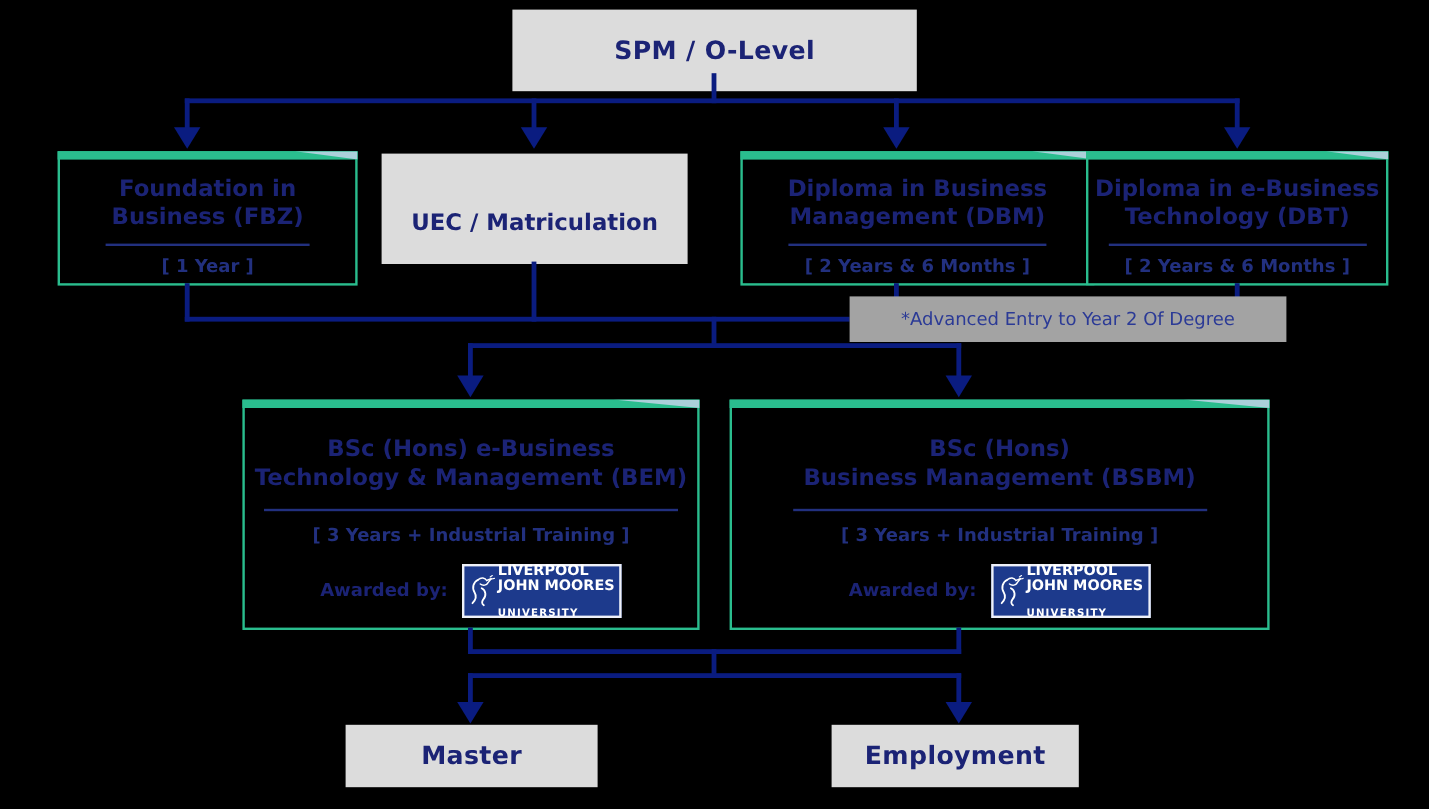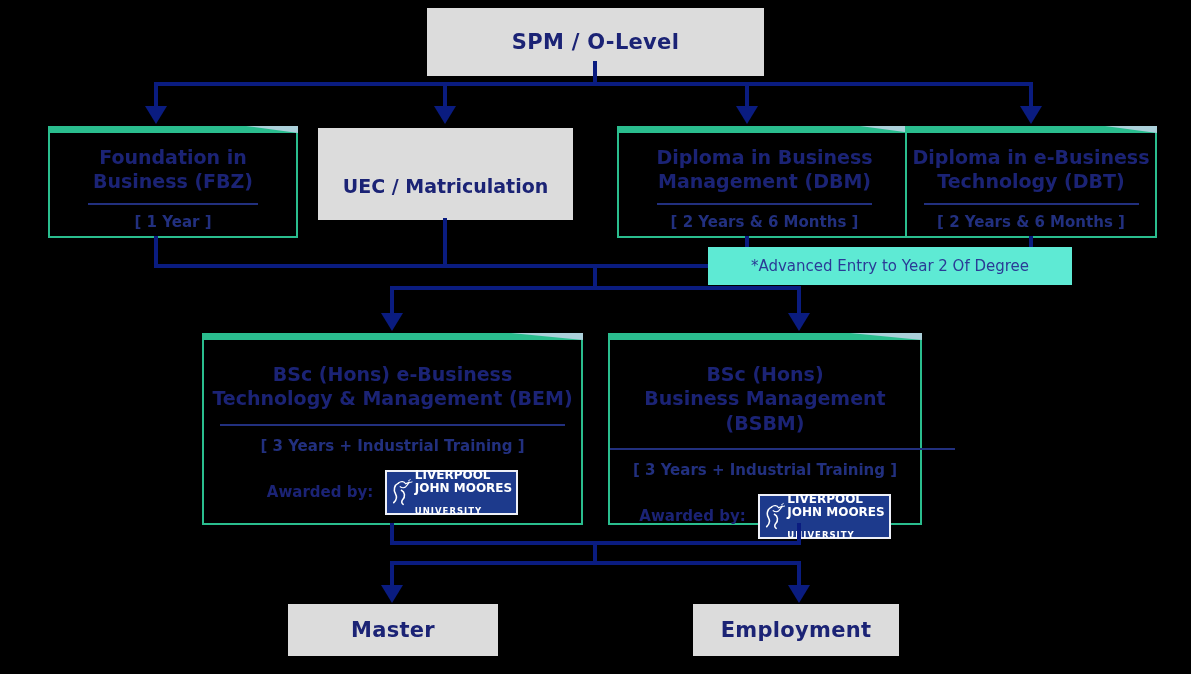--- a/index.html
+++ b/index.html
@@ -25,21 +25,21 @@
          -webkit-clip-path:polygon(0 0,100% 0,100% 100%);clip-path:polygon(0 0,100% 0,100% 100%);}
   .node-title{font-weight:bold;font-size:19px;line-height:1.28;margin-top:17px;}
   .node-title.deg{margin-top:27px;}
   .sep{height:2px;background:#22307f;margin:9px auto 8px;}
   .sep.w170{width:170px;}
   .sep.w215{width:215px;}
   .sep.w345{width:345px;margin:13px auto 11px;}
   .duration{color:#22307f;font-size:15px;font-weight:bold;}
   
   .adv{
-    position:absolute;background:#5eead4;display:flex;align-items:center;justify-content:center;
+    position:absolute;background:#a3a3a3;display:flex;align-items:center;justify-content:center;
     color:#2b3a96;font-size:15px;box-sizing:border-box;
   }
   
   .hline,.vline{position:absolute;background:#0a1c80;}
   .arrowhead{position:absolute;width:0;height:0;
     border-left:11px solid transparent;border-right:11px solid transparent;
     border-top:18px solid #0a1c80;}
   
   .awarded-row{display:flex;align-items:center;justify-content:center;gap:12px;margin-top:15px;}
   .awarded-label{color:#1b2375;font-size:15px;font-weight:bold;}
@@ -156,21 +156,21 @@
         </svg>
         <div class="ljmu-text">
           <div class="ljmu-l12">LIVERPOOL</div>
           <div class="ljmu-l12">JOHN MOORES</div>
           <div class="ljmu-l3">UNIVERSITY</div>
         </div>
       </div>
     </div>
   </div>
 
-  <div class="green-box" style="left:608px;top:333px;width:314px;height:192px;">
+  <div class="green-box" style="left:608px;top:333px;width:450px;height:192px;">
     <div class="topbar">
         <div class="wedge" style="width:72px;"></div>
       </div>
     <div class="node-title deg">
       <div>BSc (Hons)</div>
       <div>Business Management (BSBM)</div>
     </div>
     <div class="sep w345"></div>
     <div class="duration">[ 3 Years + Industrial Training ]</div>
     <div class="awarded-row">

